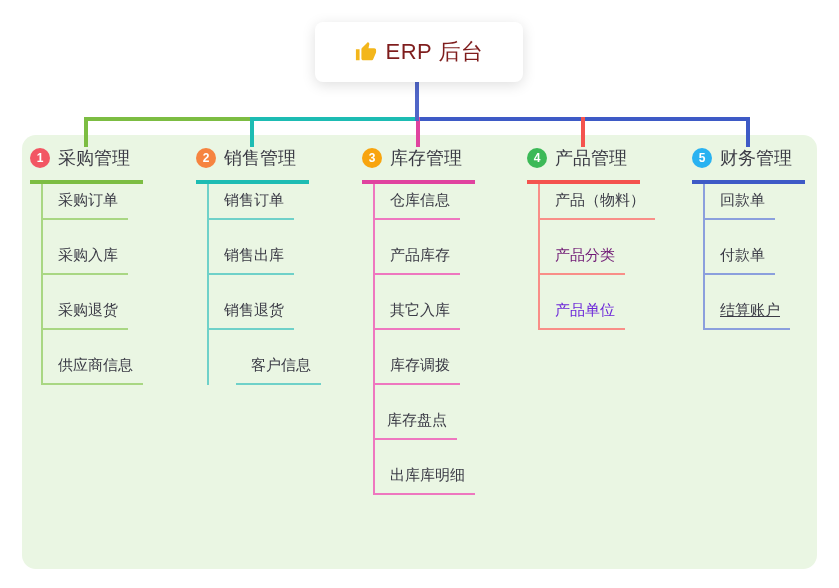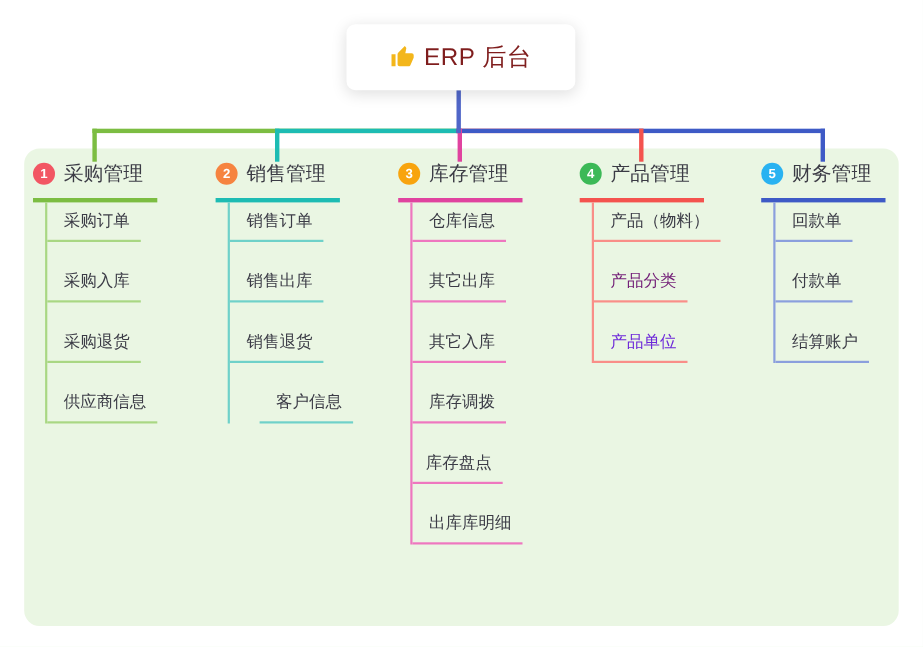--- a/index.html
+++ b/index.html
@@ -112,21 +112,21 @@
         <div class="child" style="border-bottom-color: rgb(111, 209, 201); color: rgb(59, 59, 70); margin-left: 27px;">客户信息</div>
       </div>
     </div>
     <div class="branch" style="left: 362px;">
       <div class="branch-head" style="border-bottom-color: rgb(224, 67, 159);">
         <span class="badge" style="background: rgb(248, 164, 14);">3</span>
         <span class="branch-label">库存管理</span>
       </div>
       <div class="children" style="border-left-color: rgb(238, 119, 191);">
         <div class="child" style="border-bottom-color: rgb(238, 119, 191); color: rgb(59, 59, 70);">仓库信息</div>
-        <div class="child" style="border-bottom-color: rgb(238, 119, 191); color: rgb(59, 59, 70);">其它出库</div>
+        <div class="child" style="border-bottom-color: rgb(238, 119, 191); color: rgb(59, 59, 70);">产品库存</div>
         <div class="child" style="border-bottom-color: rgb(238, 119, 191); color: rgb(59, 59, 70);">其它入库</div>
         <div class="child" style="border-bottom-color: rgb(238, 119, 191); color: rgb(59, 59, 70);">库存调拨</div>
         <div class="child" style="border-bottom-color: rgb(238, 119, 191); color: rgb(59, 59, 70); padding-left: 12px;">库存盘点</div>
         <div class="child" style="border-bottom-color: rgb(238, 119, 191); color: rgb(59, 59, 70);">出库库明细</div>
       </div>
     </div>
     <div class="branch" style="left: 527px;">
       <div class="branch-head" style="border-bottom-color: rgb(244, 83, 78);">
         <span class="badge" style="background: rgb(60, 185, 87);">4</span>
         <span class="branch-label">产品管理</span>
@@ -138,16 +138,16 @@
       </div>
     </div>
     <div class="branch" style="left: 692px;">
       <div class="branch-head" style="border-bottom-color: rgb(62, 90, 198);">
         <span class="badge" style="background: rgb(41, 178, 241);">5</span>
         <span class="branch-label">财务管理</span>
       </div>
       <div class="children" style="border-left-color: rgb(139, 159, 221);">
         <div class="child" style="border-bottom-color: rgb(139, 159, 221); color: rgb(59, 59, 70);">回款单</div>
         <div class="child" style="border-bottom-color: rgb(139, 159, 221); color: rgb(59, 59, 70);">付款单</div>
-        <div class="child" style="border-bottom-color: rgb(139, 159, 221); color: rgb(59, 59, 70);">结算账户</div>
+        <div class="child" style="border-bottom-color: rgb(139, 159, 221); color: rgb(59, 59, 70); text-decoration: underline;">结算账户</div>
       </div>
     </div>
   </div>
 
 </body></html>

